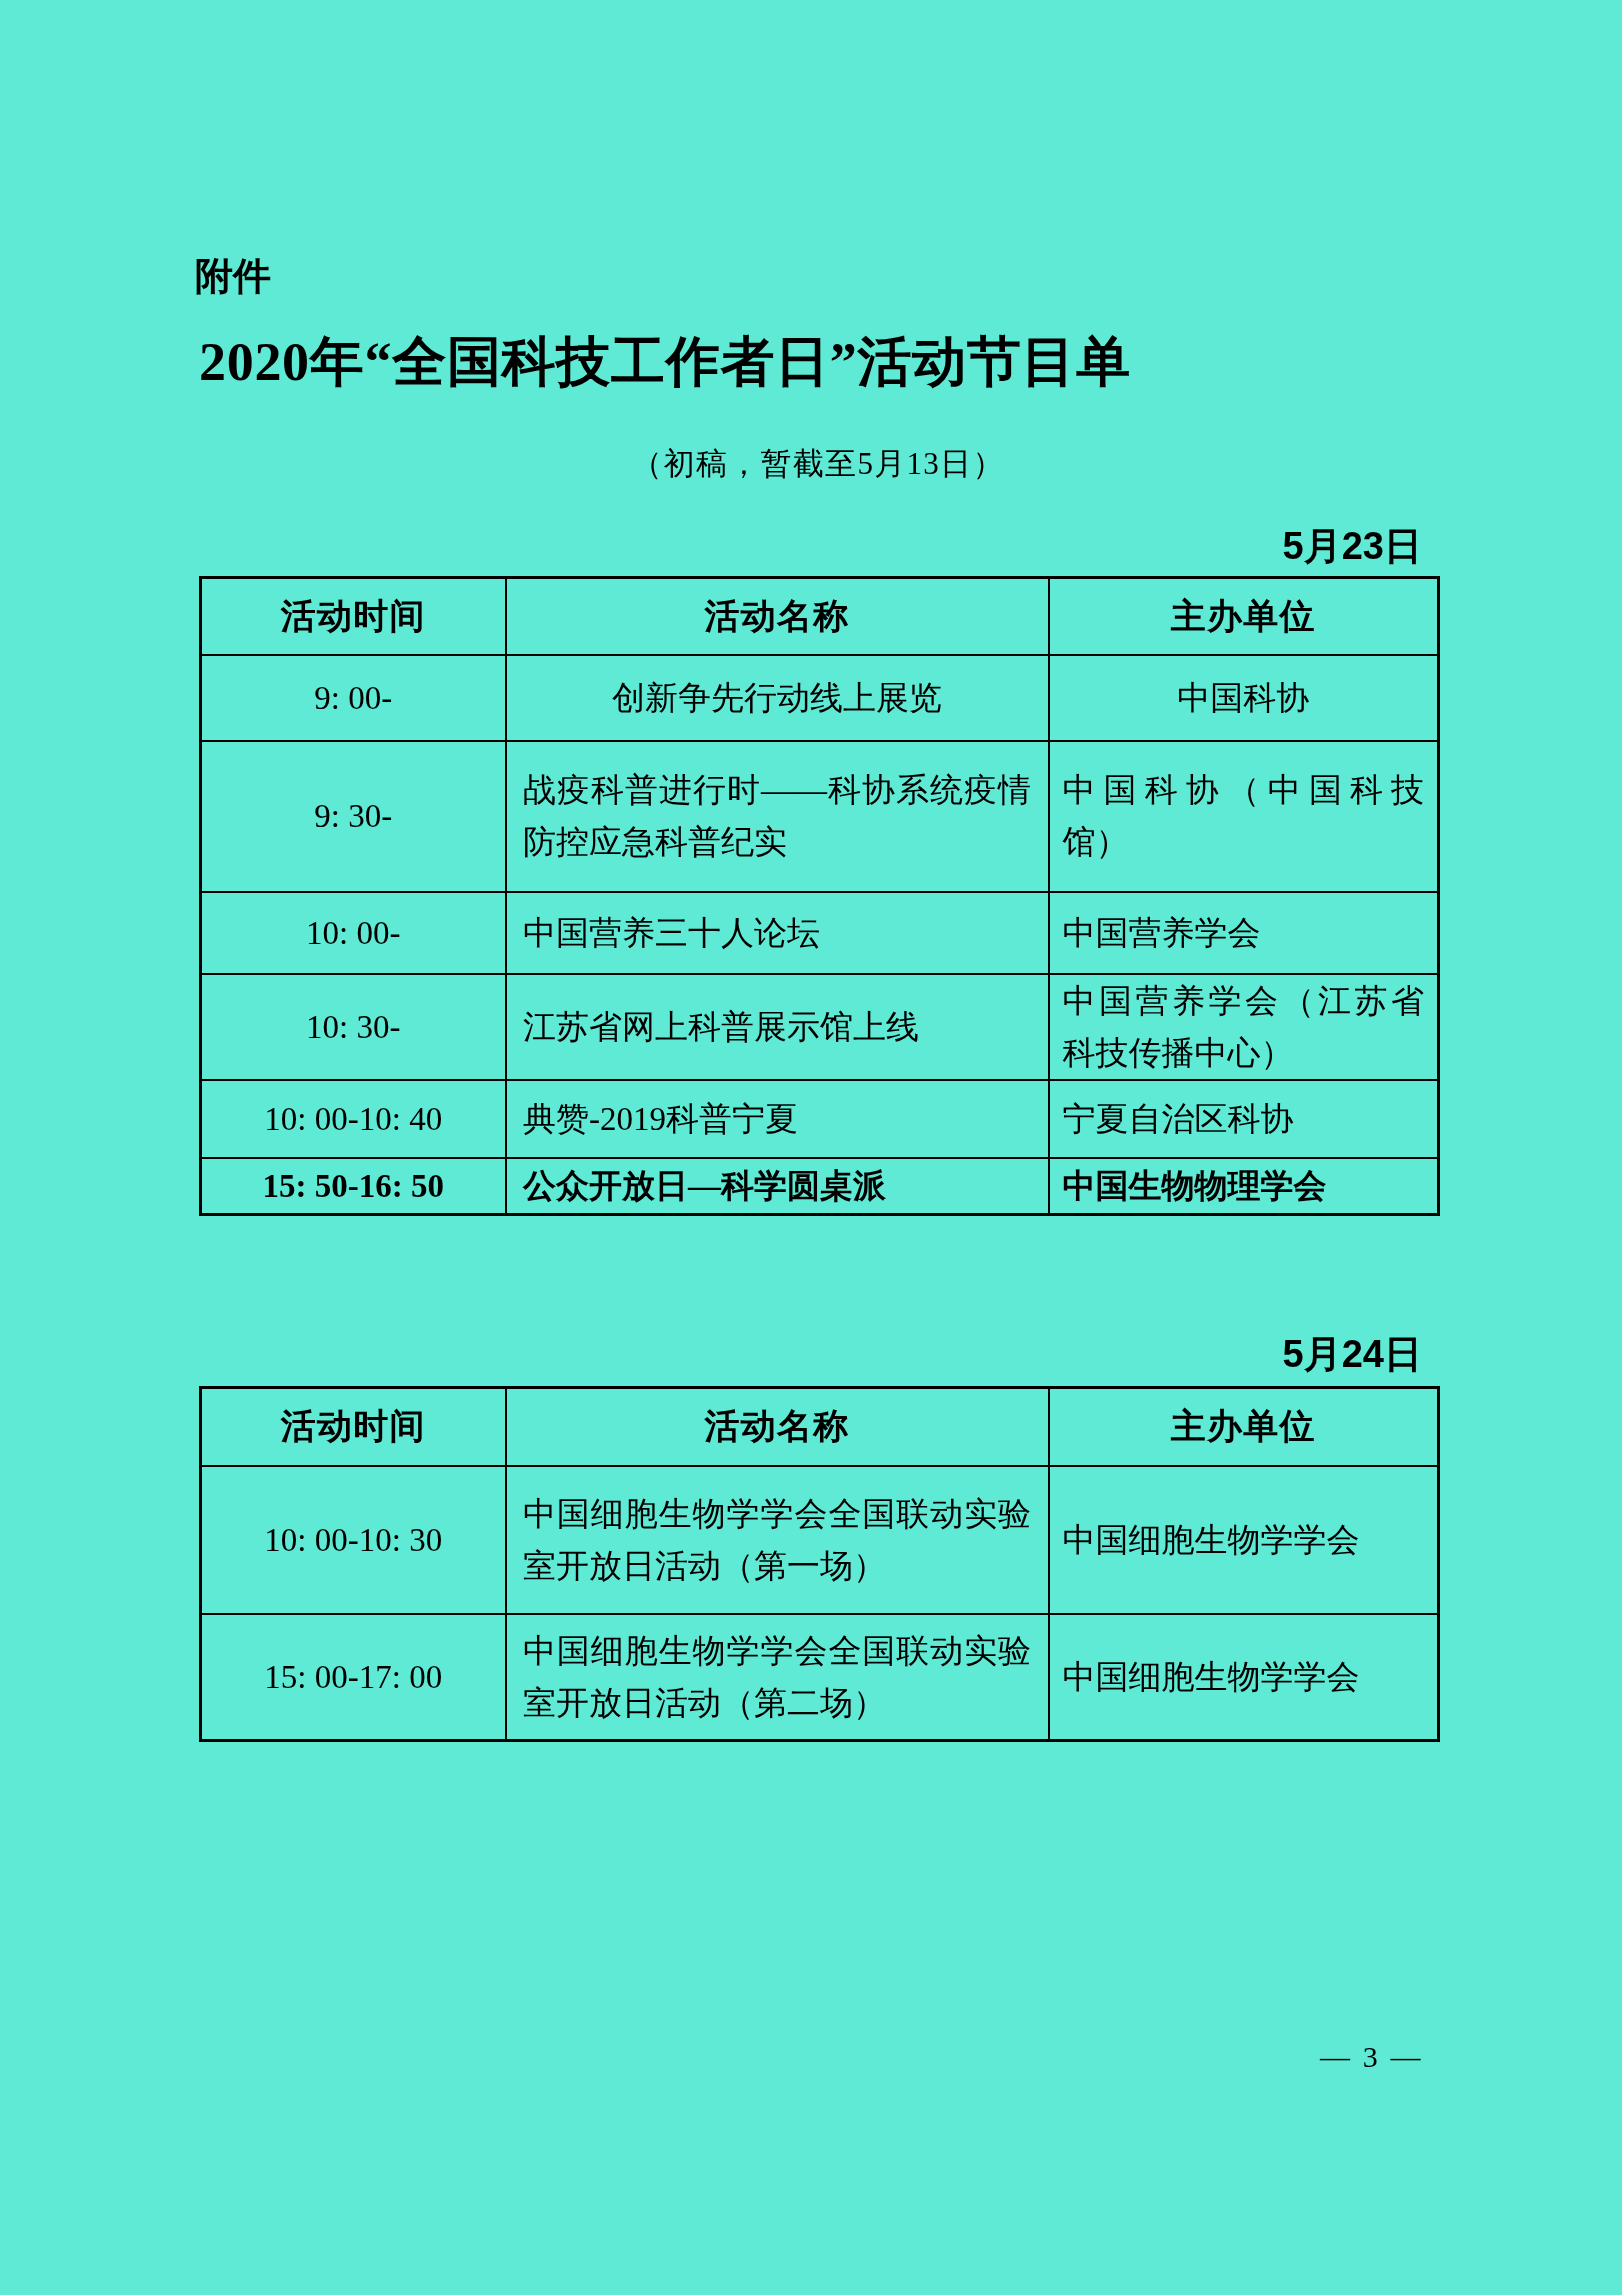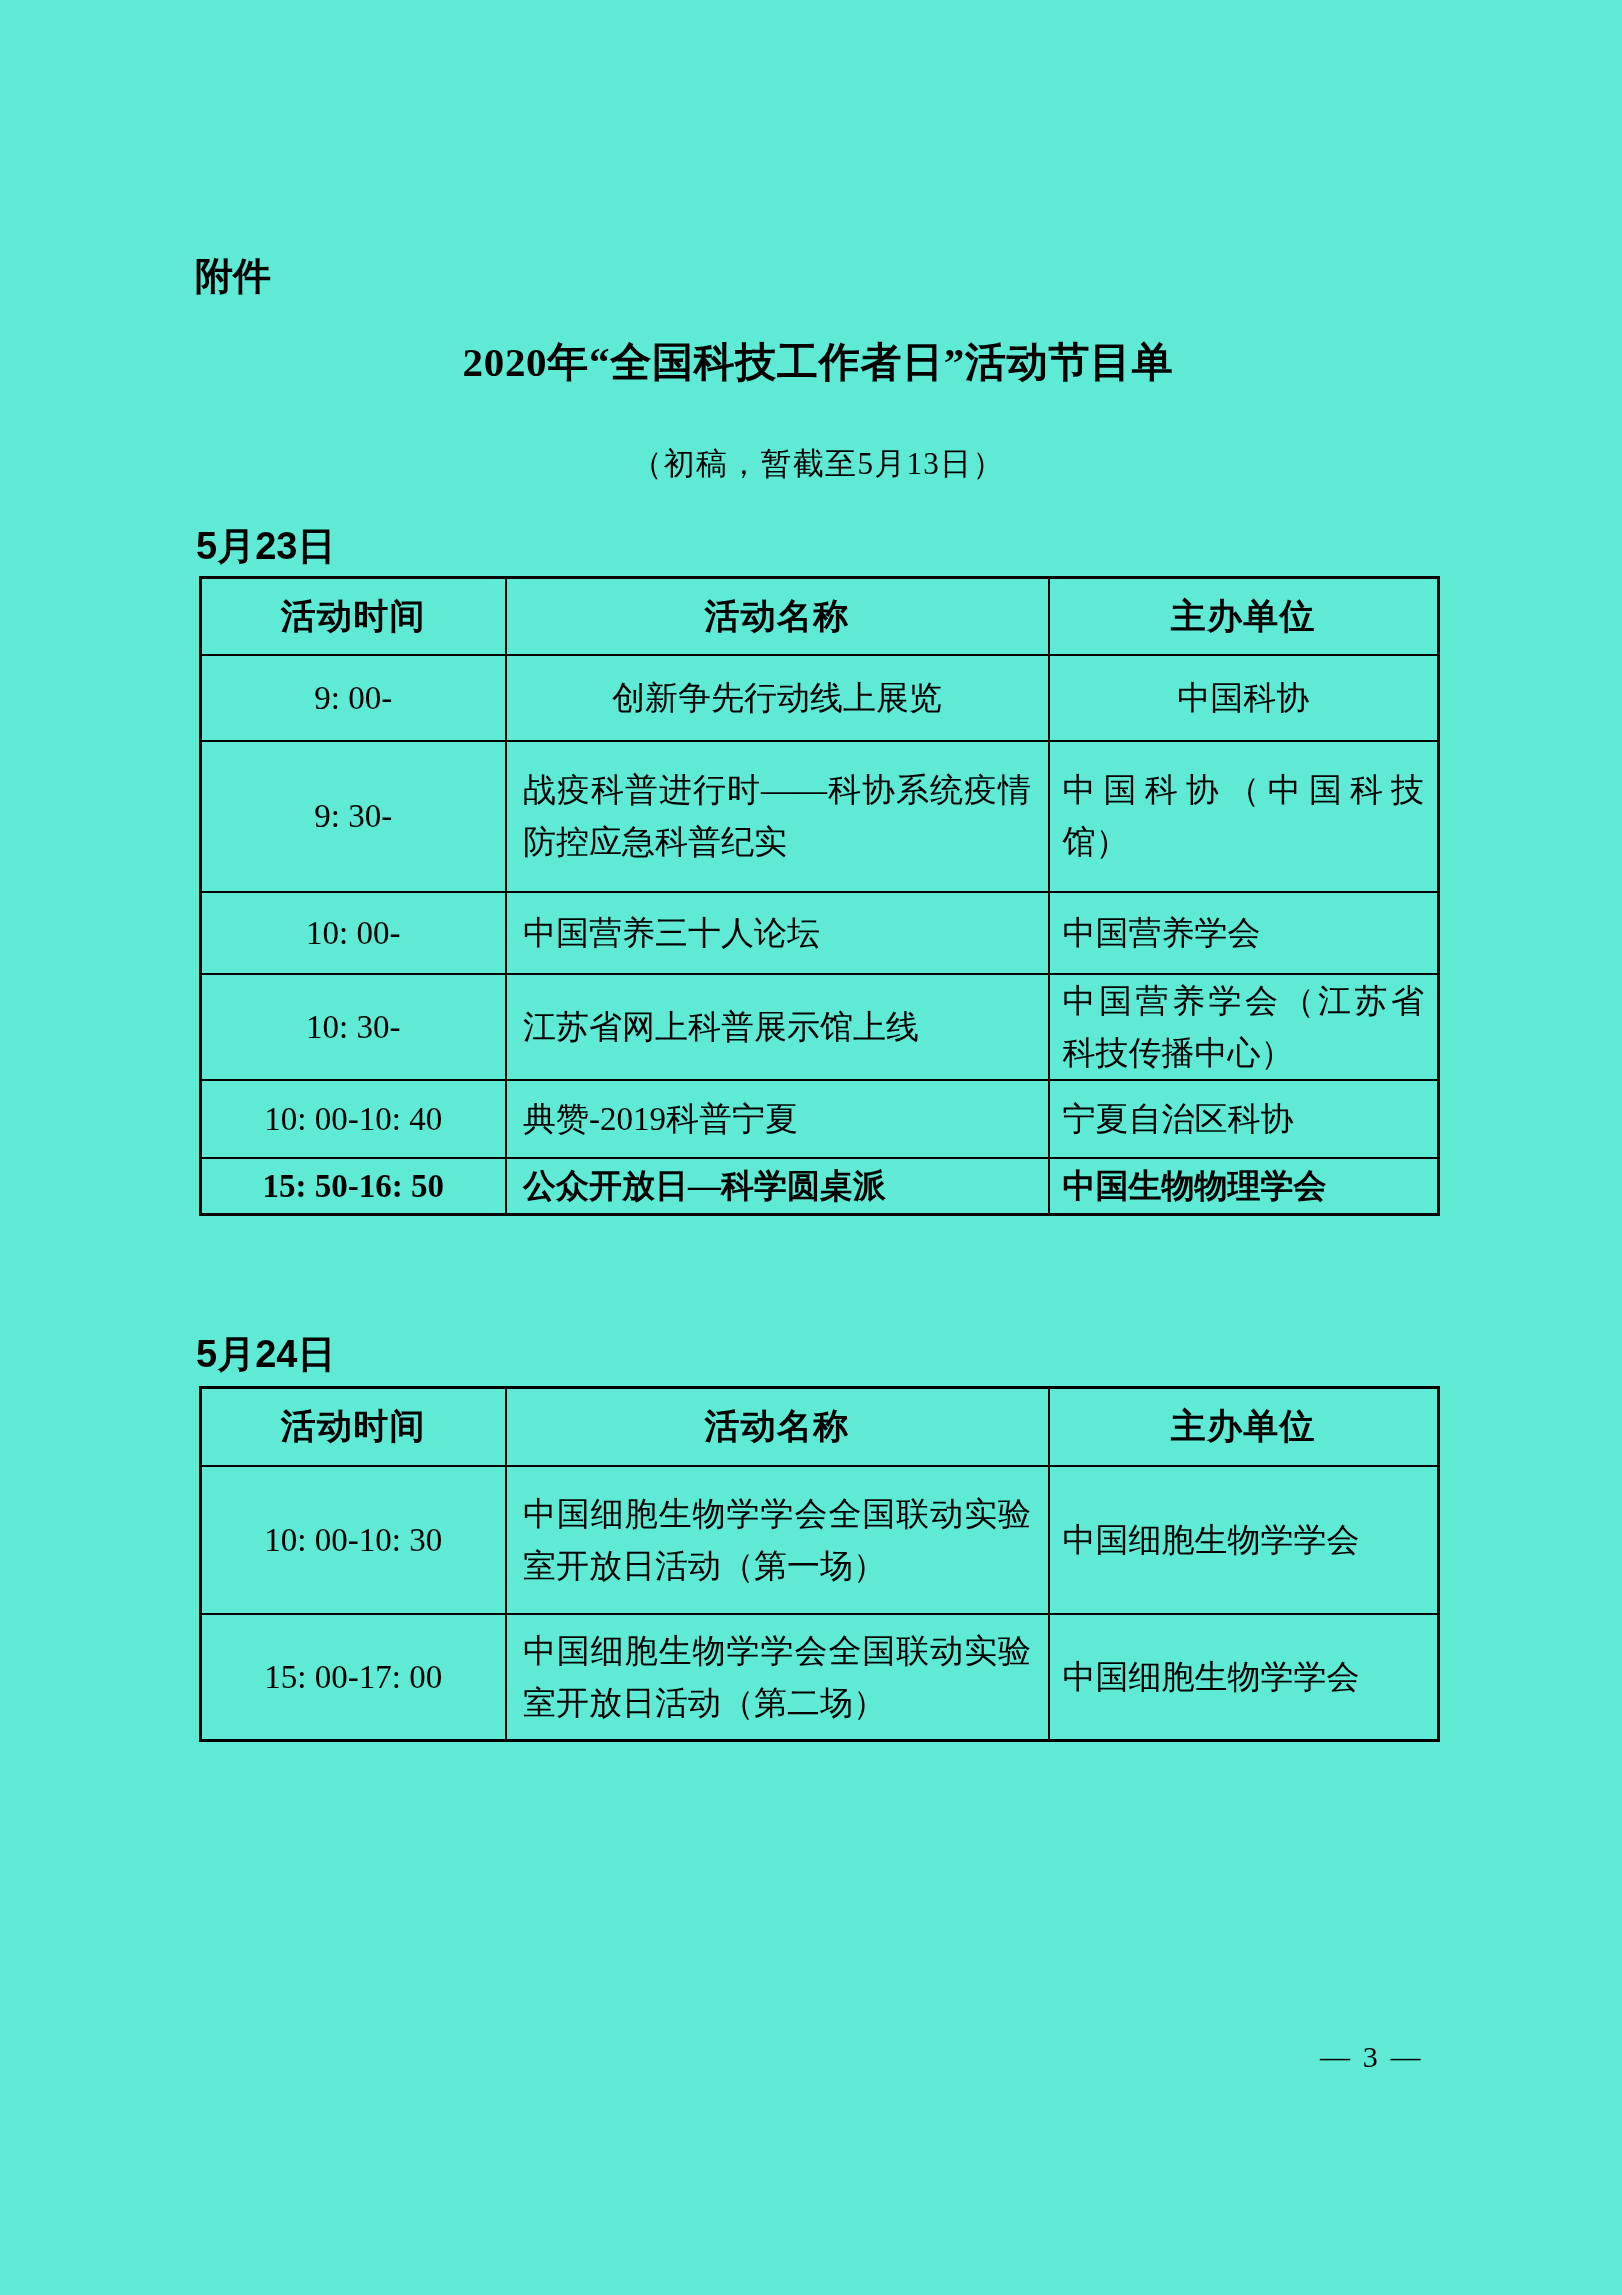--- a/index.html
+++ b/index.html
@@ -8,29 +8,29 @@
     background:#5eead4; color:#000000; overflow:hidden;
     font-family:"Liberation Serif","DejaVu Serif",serif;
   }
   .attachment {
     position:absolute; left:195px; top:255px;
     font-family:"Liberation Sans","DejaVu Sans",sans-serif;
     font-size:38px; font-weight:600; line-height:42px;
   }
   .doc-title {
     position:absolute; left:199px; width:1238px; top:332px;
-    text-align:center; font-size:41px; font-weight:bold;
+    font-size:54px; font-weight:bold;
     line-height:60px; letter-spacing:0.7px; white-space:nowrap;
   }
   .doc-subtitle {
     position:absolute; left:199px; width:1238px; top:445px;
     text-align:center; font-size:31px; line-height:37px; letter-spacing:1.3px;
   }
   .date-heading {
-    position:absolute; left:196px; width:1238px; text-align:left;
+    position:absolute; left:184px; width:1238px; text-align:right;
     font-family:"Liberation Sans","DejaVu Sans",sans-serif;
     font-size:38px; font-weight:700; line-height:41px;
   }
   .date-heading.d1 { top:526px; }
   .date-heading.d2 { top:1334px; }
   table.sched {
     position:absolute; left:199px; width:1238px;
     border-collapse:collapse; table-layout:fixed;
     border:3.3px solid #000;
   }

